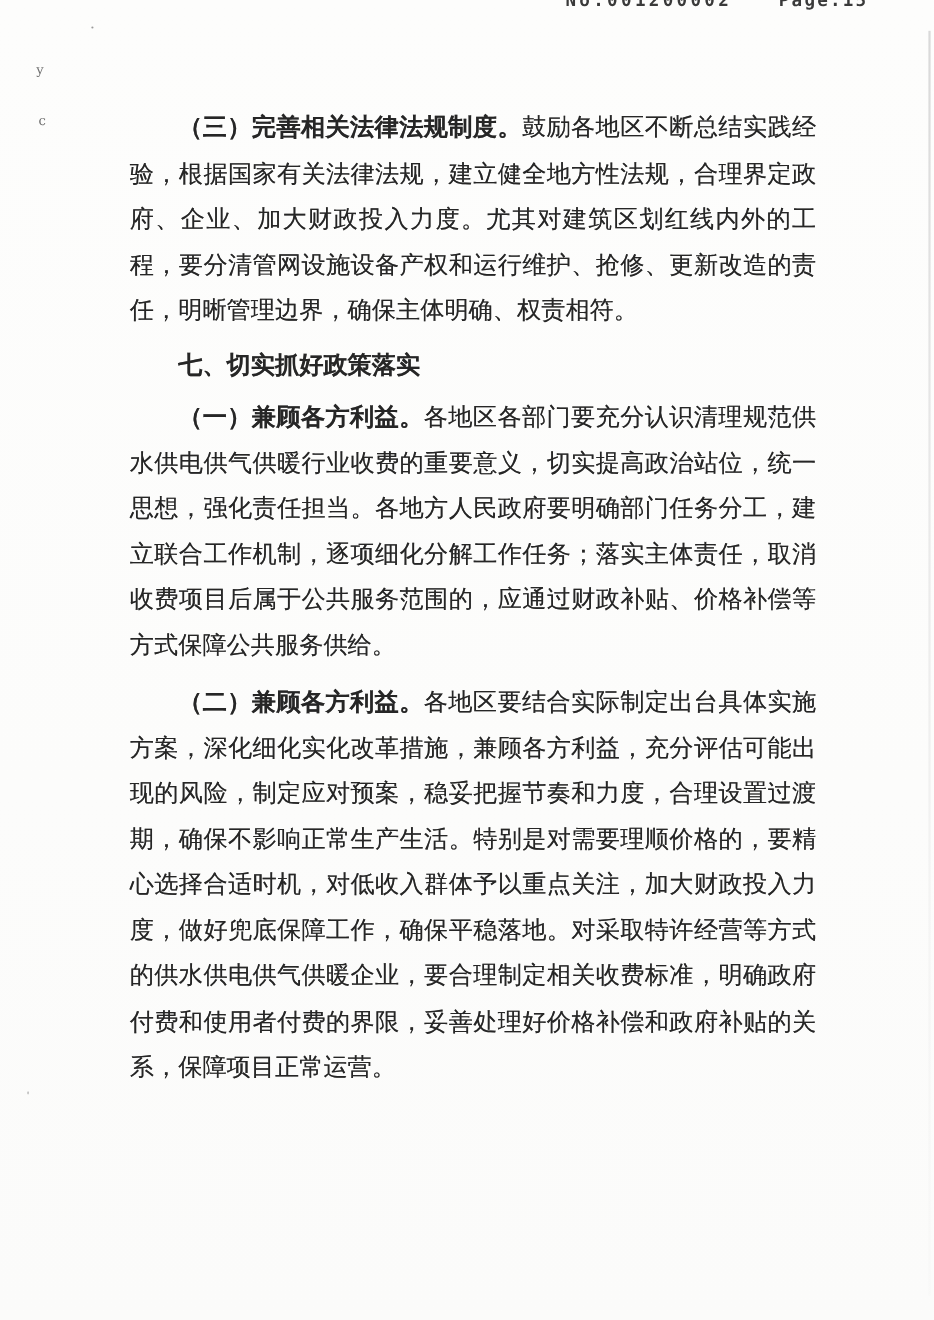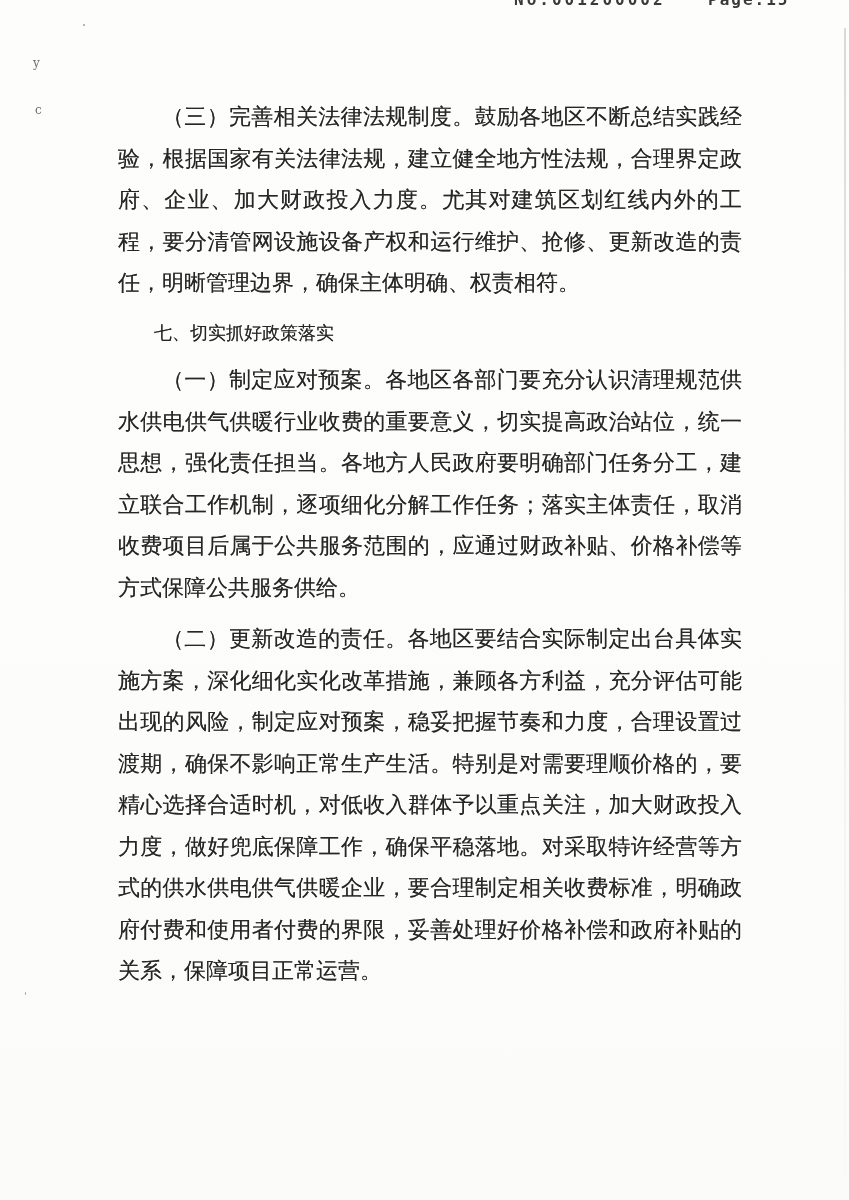--- a/index.html
+++ b/index.html
@@ -74,27 +74,27 @@
     text-align: justify;
     text-align-last: left;
     word-break: break-all;
     text-shadow: 0 0 0.5px rgba(20,20,20,0.55);
   }
   .doc-body p {
     margin: 0;
     text-indent: 2em;
   }
   .doc-body .para-lead {
-    font-weight: normal;
+    font-weight: bold;
   }
   .doc-body h2.section-heading {
     margin: 8px 0 0 0;
-    font-size: 18px;
+    font-size: 22px;
     line-height: 41.5px;
-    font-weight: normal;
+    font-weight: bold;
     text-indent: 2em;
   }
   .doc-body p.para-2 { margin-top: 6px; }
   .doc-body p.para-3 { margin-top: 10px; }
 </style>
 </head>
 <body>
 
 <div class="fax-header">
   <span class="frag doc-no">No.001200002</span>
@@ -110,20 +110,20 @@
 
 <div class="doc-body">
 
   <p class="para-1">
     <span class="para-lead">（三）完善相关法律法规制度。</span><span>鼓励各地区不断总结实践经验，根据国家有关法律法规，建立健全地方性法规，合理界定政府、企业、加大财政投入力度。尤其对建筑区划红线内外的工程，要分清管网设施设备产权和运行维护、抢修、更新改造的责任，明晰管理边界，确保主体明确、权责相符。</span>
   </p>
 
   <h2 class="section-heading">七、切实抓好政策落实</h2>
 
   <p class="para-2">
-    <span class="para-lead">（一）制定应对预案。</span><span>各地区各部门要充分认识清理规范供水供电供气供暖行业收费的重要意义，切实提高政治站位，统一思想，强化责任担当。各地方人民政府要明确部门任务分工，建立联合工作机制，逐项细化分解工作任务；落实主体责任，取消收费项目后属于公共服务范围的，应通过财政补贴、价格补偿等方式保障公共服务供给。</span>
+    <span class="para-lead">（一）兼顾各方利益。</span><span>各地区各部门要充分认识清理规范供水供电供气供暖行业收费的重要意义，切实提高政治站位，统一思想，强化责任担当。各地方人民政府要明确部门任务分工，建立联合工作机制，逐项细化分解工作任务；落实主体责任，取消收费项目后属于公共服务范围的，应通过财政补贴、价格补偿等方式保障公共服务供给。</span>
   </p>
 
   <p class="para-3">
-    <span class="para-lead">（二）更新改造的责任。</span><span>各地区要结合实际制定出台具体实施方案，深化细化实化改革措施，兼顾各方利益，充分评估可能出现的风险，制定应对预案，稳妥把握节奏和力度，合理设置过渡期，确保不影响正常生产生活。特别是对需要理顺价格的，要精心选择合适时机，对低收入群体予以重点关注，加大财政投入力度，做好兜底保障工作，确保平稳落地。对采取特许经营等方式的供水供电供气供暖企业，要合理制定相关收费标准，明确政府付费和使用者付费的界限，妥善处理好价格补偿和政府补贴的关系，保障项目正常运营。</span>
+    <span class="para-lead">（二）兼顾各方利益。</span><span>各地区要结合实际制定出台具体实施方案，深化细化实化改革措施，兼顾各方利益，充分评估可能出现的风险，制定应对预案，稳妥把握节奏和力度，合理设置过渡期，确保不影响正常生产生活。特别是对需要理顺价格的，要精心选择合适时机，对低收入群体予以重点关注，加大财政投入力度，做好兜底保障工作，确保平稳落地。对采取特许经营等方式的供水供电供气供暖企业，要合理制定相关收费标准，明确政府付费和使用者付费的界限，妥善处理好价格补偿和政府补贴的关系，保障项目正常运营。</span>
   </p>
 
 </div>
 
 </body></html>

